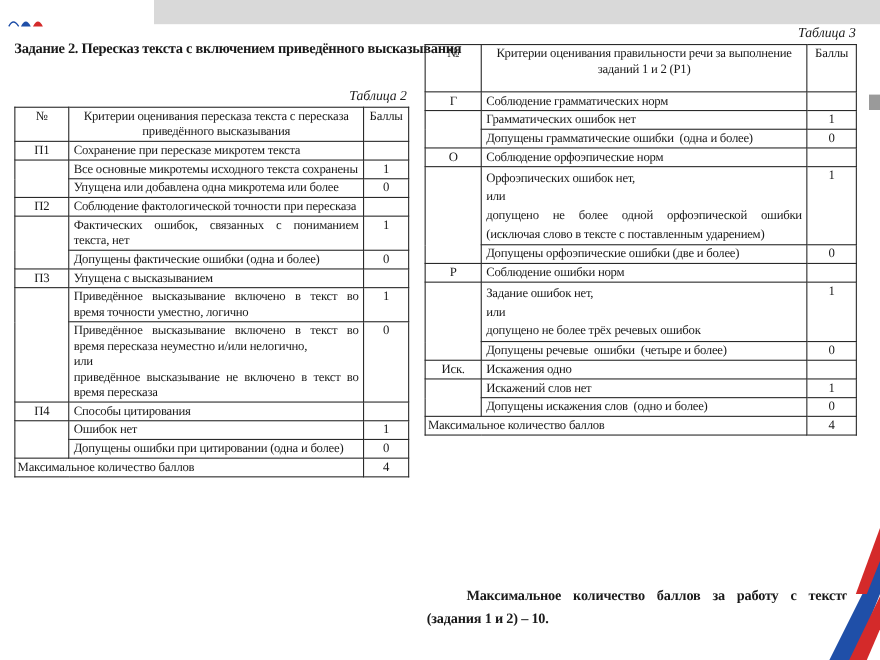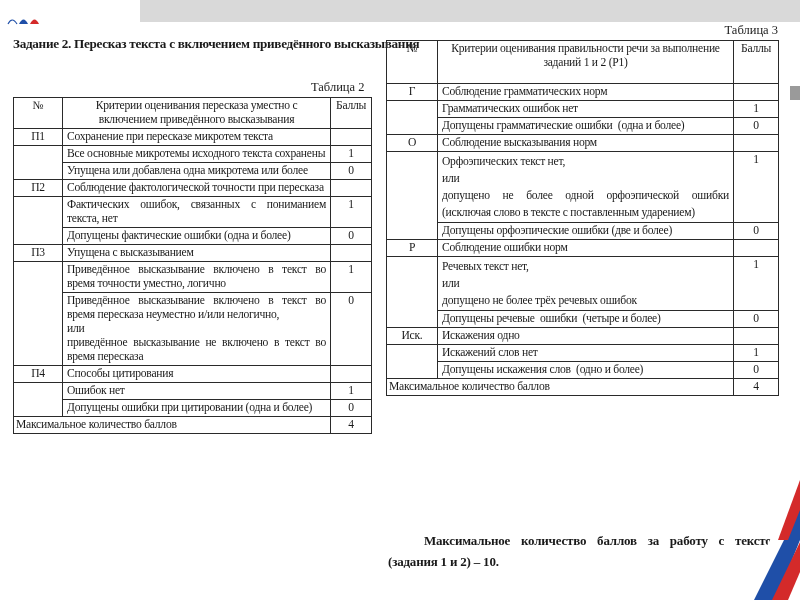--- a/index.html
+++ b/index.html
@@ -12,23 +12,23 @@
   .top-banner { position:absolute; left:140px; top:0; width:660px; height:22px; background:#d9d9d9; }
   .right-strip { position:absolute; left:790px; top:86px; width:10px; height:14px; background:#9a9a9a; }
   .logo { position:absolute; left:7px; top:14px; width:40px; height:12px; }
   .logo svg { display:block; }
 
   .task-title {
     position:absolute; left:13px; top:36px; width:370px;
     font-size:13.2px; font-weight:bold; letter-spacing:-0.3px; white-space:nowrap;
   }
   .caption {
-    position:absolute; font-size:12.5px;
-  }
-  .cap2 { left:311px; top:80px; width:70px; }
+    position:absolute; font-style:italic; font-size:12.5px;
+  }
+  .cap2 { left:300px; top:80px; width:70px; text-align:right; }
   .cap3 { left:700px; top:23px; width:78px; text-align:right; }
 
   table.crit {
     position:absolute; border-collapse:collapse; table-layout:fixed;
     font-size:11.6px; line-height:14px; letter-spacing:-0.25px;
   }
   table.crit td {
     border:1.3px solid #2a2a2a; padding:1px 4px; vertical-align:top;
   }
   table.crit td.num { text-align:center; vertical-align:top; }
@@ -64,21 +64,21 @@
 <div class="caption cap2">Таблица 2</div>
 <table class="crit" id="t2">
   <colgroup>
       <col style="width:49px">
       <col style="width:268px">
       <col style="width:41px">
     </colgroup>
   <tbody>
       <tr class="hdr">
     <td>№</td>
-    <td>Критерии оценивания пересказа уместно с включением приведённого высказывания</td>
+    <td>Критерии оценивания пересказа текста с пересказа приведённого высказывания</td>
     <td>Баллы</td>
   </tr>
 
   <tr>
     <td class="num">П1</td>
     <td>Сохранение при пересказе микротем текста</td>
     <td></td>
   </tr>
   <tr>
     <td rowspan="2"></td>
@@ -170,46 +170,46 @@
     <td>Грамматических ошибок нет</td>
     <td class="pts">1</td>
   </tr>
   <tr>
     <td style="white-space:pre">Допущены грамматические ошибки  (одна и более)</td>
     <td class="pts">0</td>
   </tr>
 
   <tr>
     <td class="num">О</td>
-    <td>Соблюдение высказывания норм</td>
+    <td>Соблюдение орфоэпические норм</td>
     <td></td>
   </tr>
   <tr>
     <td rowspan="2"></td>
     <td class="just" style="line-height:17px">
-      <div>Орфоэпических текст нет,</div>
+      <div>Орфоэпических ошибок нет,</div>
       <div>или</div>
       <div>допущено не более одной орфоэпической ошибки (исключая слово в тексте с поставленным ударением)</div>
     </td>
     <td class="pts">1</td>
   </tr>
   <tr>
     <td>Допущены орфоэпические ошибки (две и более)</td>
     <td class="pts">0</td>
   </tr>
 
   <tr>
     <td class="num">Р</td>
     <td>Соблюдение ошибки норм</td>
     <td></td>
   </tr>
   <tr>
     <td rowspan="2"></td>
     <td style="line-height:17px">
-      <div>Речевых текст нет,</div>
+      <div>Задание ошибок нет,</div>
       <div>или</div>
       <div>допущено не более трёх речевых ошибок</div>
     </td>
     <td class="pts">1</td>
   </tr>
   <tr>
     <td style="white-space:pre">Допущены речевые  ошибки  (четыре и более)</td>
     <td class="pts">0</td>
   </tr>
 

